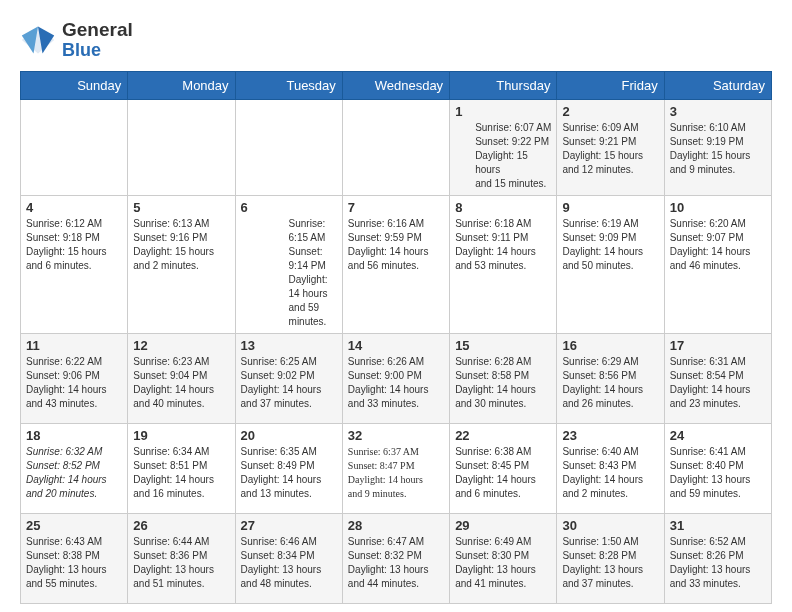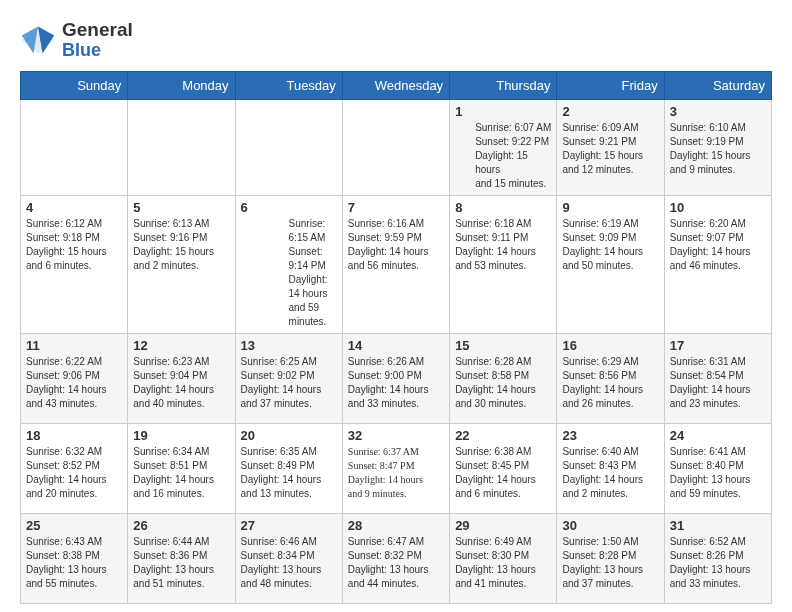--- a/index.html
+++ b/index.html
@@ -256,21 +256,21 @@
           <div class="day-num">17</div>
           <div class="day-info" style="white-space: pre-line;">Sunrise: 6:31 AM
 Sunset: 8:54 PM
 Daylight: 14 hours
 and 23 minutes.</div>
         </td>
       </tr>
       <tr>
         <td>
           <div class="day-num">18</div>
-          <div class="day-info" style="white-space: pre-line;">Sunrise: 6:32 AM
+          <div class="day-info" style="white-space: pre-line; font-style: italic;">Sunrise: 6:32 AM
 Sunset: 8:52 PM
 Daylight: 14 hours
 and 20 minutes.</div>
         </td>
         <td>
           <div class="day-num">19</div>
           <div class="day-info" style="white-space: pre-line;">Sunrise: 6:34 AM
 Sunset: 8:51 PM
 Daylight: 14 hours
 and 16 minutes.</div>

